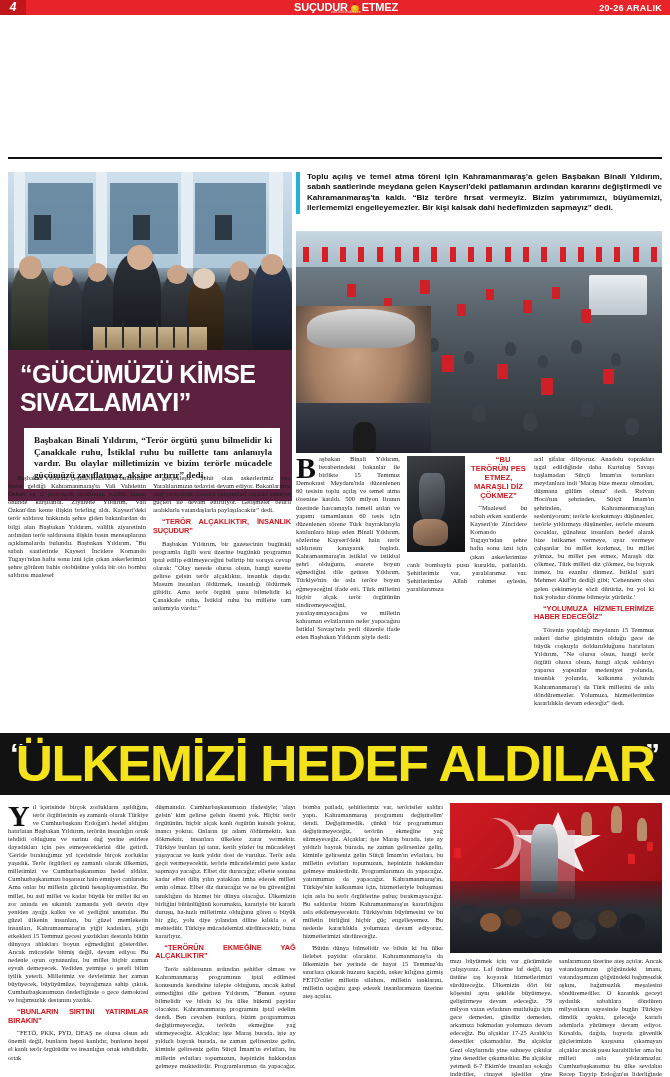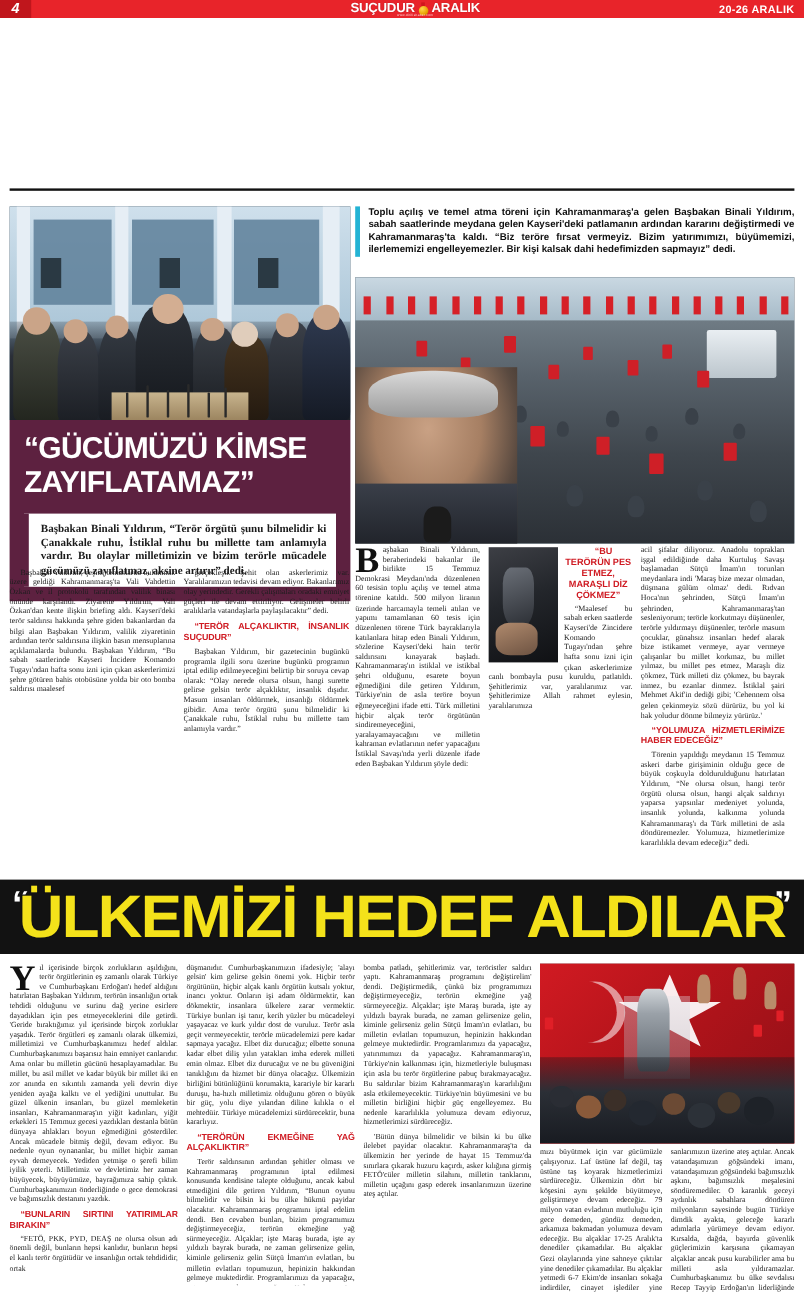--- a/index.html
+++ b/index.html
@@ -248,21 +248,21 @@
 
   <div class="topbar">
     <div class="pagenum">4</div>
 
     <div class="masthead">
       <span class="mast-a">SUÇUDUR</span>
       <span class="mast-emblem">
         <span class="tail"></span>
           <span class="dot"></span>
       </span>
-      <span class="mast-b">ARALIK</span>
+      <span class="mast-b">ETMEZ</span>
       <span class="mast-sub">www.dirilishaber.com</span>
     </div>
 
     <div class="datebox">
       <span>20-26 ARALIK</span>
     </div>
   </div>
 
   <div class="hl-rule"></div>
 
@@ -301,21 +301,21 @@
       <div class="pp-podium"></div>
       <div class="pp-mic" style="left:34%;width:2px;height:12%"></div>
       <div class="pp-mic" style="left:40%;width:2px;height:15%"></div>
       <div class="pp-mic" style="left:46%;width:2px;height:13%"></div>
       <div class="pp-mic" style="left:52%;width:2px;height:16%"></div>
       <div class="pp-mic" style="left:58%;width:2px;height:12%"></div>
       <div class="pp-mic" style="left:63%;width:2px;height:14%"></div>
     </div>
 
     <div class="purple">
-      <h2>“GÜCÜMÜZÜ KİMSE ZAYIFLATAMAZ”</h2>
+      <h2>“GÜCÜMÜZÜ KİMSE SIVAZLAMAYI”</h2>
       <div class="lead">Başbakan Binali Yıldırım, “Terör örgütü şunu bilmelidir ki Çanakkale ruhu, İstiklal ruhu bu millette tam anlamıyla vardır. Bu olaylar milletimizin ve bizim terörle mücadele gücümüzü zayıflatmaz, aksine artırır” dedi.</div>
     </div>
   </div>
 
   <div class="top-left-body">
     <div class="col">
       <p>Başbakan Yıldırım, çeşitli temaslarda bulunmak üzere geldiği Kahramanmaraş'ta Vali Vahdettin Özkan ve il protokolü tarafından valilik binası önünde karşılandı. Ziyarette Yıldırım, Vali Özkan'dan kente ilişkin briefing aldı. Kayseri'deki terör saldırısı hakkında şehre giden bakanlardan da bilgi alan Başbakan Yıldırım, valilik ziyaretinin ardından terör saldırısına ilişkin basın mensuplarına açıklamalarda bulundu. Başbakan Yıldırım, “Bu sabah saatlerinde Kayseri İncidere Komando Tugayı'ndan hafta sonu izni için çıkan askerlerimizi şehre götüren bahis otobüsüne yolda bir oto bomba saldırısı maalesef</p>
     </div>
     <div class="col">
       <p>gerçekleşti. Şehit olan askerlerimiz var. Yaralılarımızın tedavisi devam ediyor. Bakanlarımız olay yerindedir. Gerekli çalışmaları oradaki emniyet güçleri ile devam ettiriliyor. Gelişmeler belirli aralıklarla vatandaşlarla paylaşılacaktır” dedi.</p>

